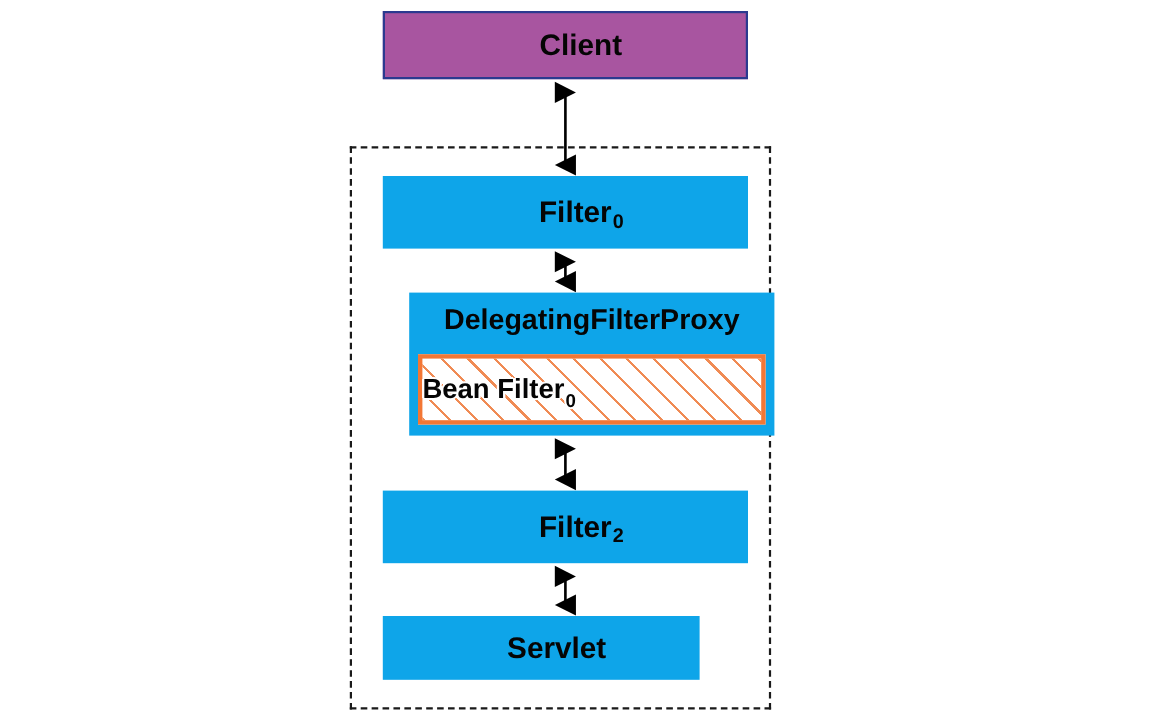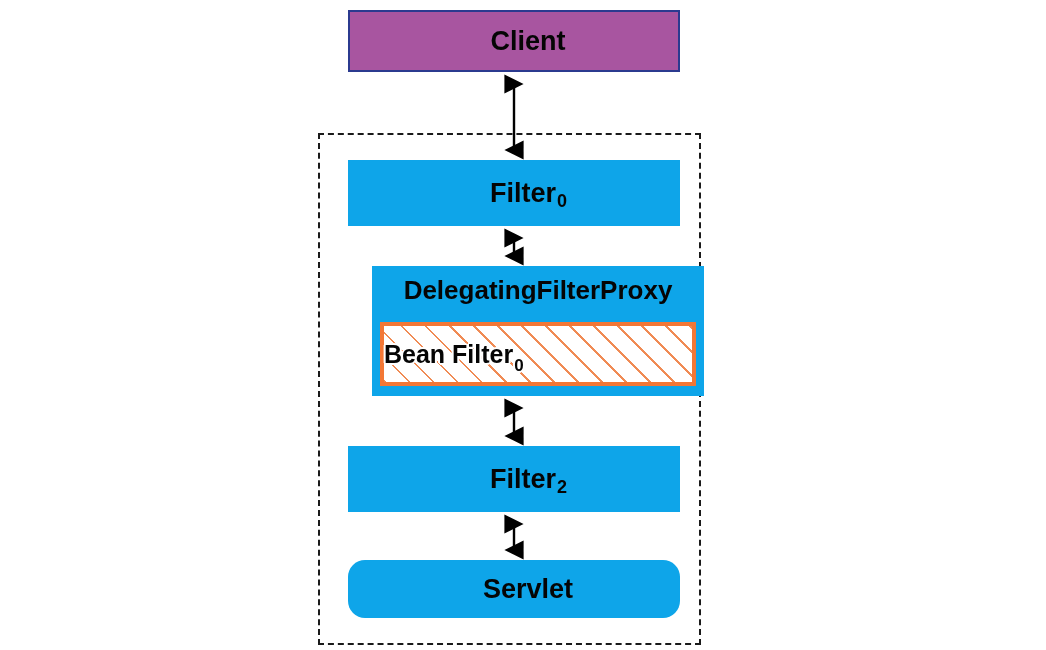--- a/index.html
+++ b/index.html
@@ -208,19 +208,19 @@
     </div>
   </div>
 
   <div class="node node-orange" style="left:348px; top:446px; width:332px; height:66px;">
     <span class="node-label">
       <span>Filter</span>
         <span class="sub">2</span>
     </span>
   </div>
 
-  <div class="node node-orange" style="left:348px; top:560px; width:332px; height:58px;border-radius:17px;">
+  <div class="node node-orange" style="left:348px; top:560px; width:288px; height:58px;">
     <span class="node-label">
       <span>Servlet</span>
     </span>
   </div>
 
 </div>
 
 </body></html>

